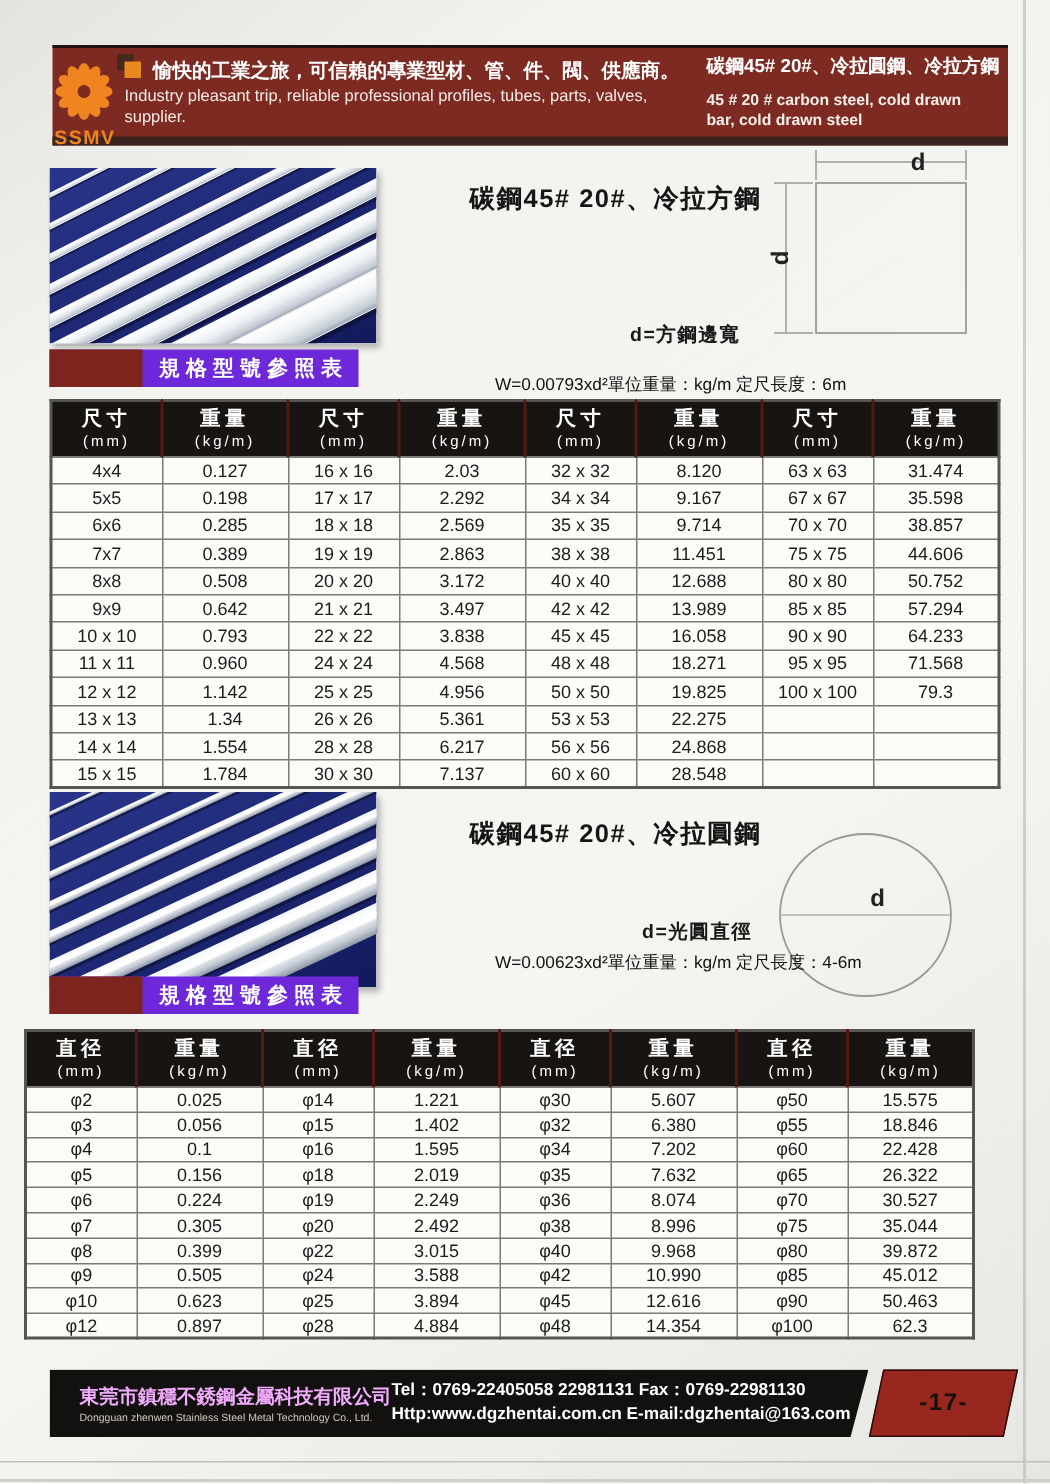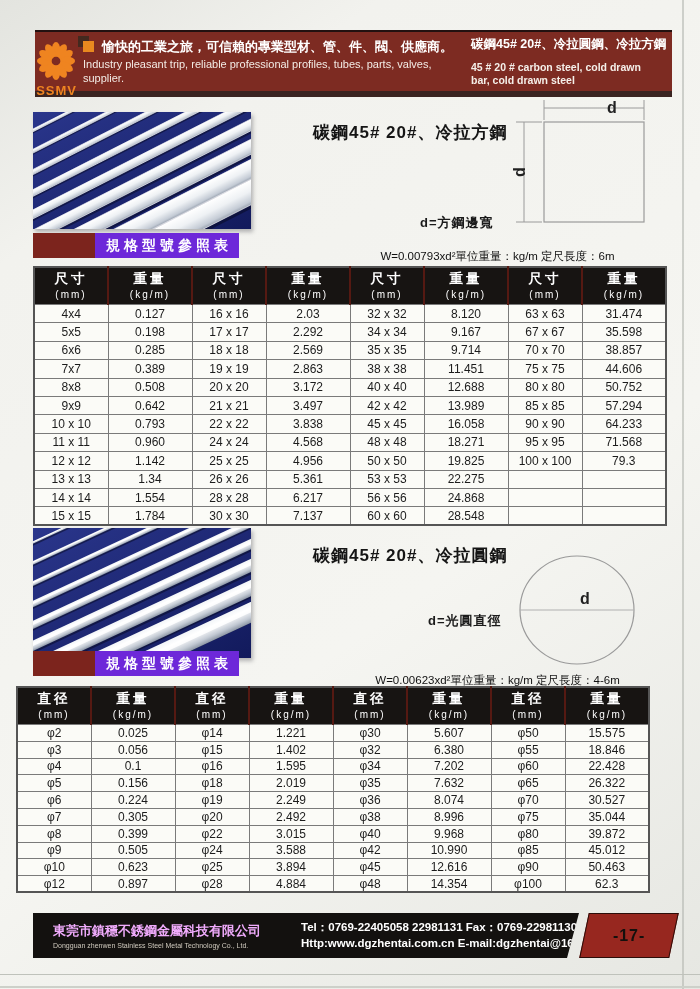--- a/index.html
+++ b/index.html
@@ -50,23 +50,23 @@
   .caption2 { left:428px; top:612px; }
 
   
   .banner { width:206px; height:25px; background:#6d28d9; display:flex; align-items:center; }
   .banner1 { left:33px; top:233px; }
   .banner2 { left:33px; top:651px; }
   .banner-red { width:62px; height:100%; background:#7c241d; flex:none; }
   .banner-label { color:#fff; font-weight:bold; font-size:14px; letter-spacing:4px; margin-left:11px; white-space:nowrap; }
 
   
-  .formula { width:335px; text-align:center; font-size:11.5px; color:#111; white-space:nowrap; }
+  .formula { width:335px; text-align:left; font-size:11.5px; color:#111; white-space:nowrap; }
   .formula1 { left:330px; top:249px; }
-  .formula2 { left:330px; top:634px;margin-top:39px; }
+  .formula2 { left:330px; top:634px; }
 
   
   .tablebox1 { left:33px; top:266px; width:633px; }
   .tablebox2 { left:16px; top:686px; width:633px; }
   table { border-collapse:collapse; width:100%; table-layout:fixed; border:2px solid #555; background:#fbfbf7; }
   col.c-size { width:74px; } col.c-wt { width:84px; }
   th { background:#171412; color:#fff; padding:2px 0 4px; border-left:2px solid #551912; vertical-align:middle; }
   th:first-child { border-left:none; }
   .h-label { font-size:13.5px; font-weight:bold; letter-spacing:3px; }
   .h-unit { font-size:10px; font-weight:normal; letter-spacing:2px; margin-top:1px; }
@@ -77,21 +77,21 @@
   
   .footer-bar {
     left:33px; top:913px; width:546px; height:45px; background:#13110f;
     clip-path:polygon(0 0,100% 0,calc(100% - 12px) 100%,0 100%);
     display:flex; align-items:center; padding:0 22px 0 12px;
   }
   .f-company { margin-left:8px; }
   .company-zh { color:#f0abfc; font-weight:bold; font-size:13px; white-space:nowrap; }
   .company-en { color:#cfc9bd; font-size:7px; margin-top:2px; white-space:nowrap; }
   .f-contact { margin-left:auto; text-align:left; }
-  .contact-line { color:#fff; font-weight:bold; font-size:11.5px; line-height:1.35; white-space:nowrap;margin-left:40px; }
+  .contact-line { color:#fff; font-weight:bold; font-size:11.5px; line-height:1.35; white-space:nowrap; }
   .page-tab {
     left:584px; top:913px; width:90px; height:45px; background:#97271f;
     transform:skewX(-12deg); border:1px solid #2c0d09;
     display:flex; align-items:center; justify-content:center;
   }
   .page-num { transform:skewX(12deg); font-weight:bold; font-size:16px; color:#14100d; letter-spacing:1px; }
 </style>
 </head>
 <body>
 

